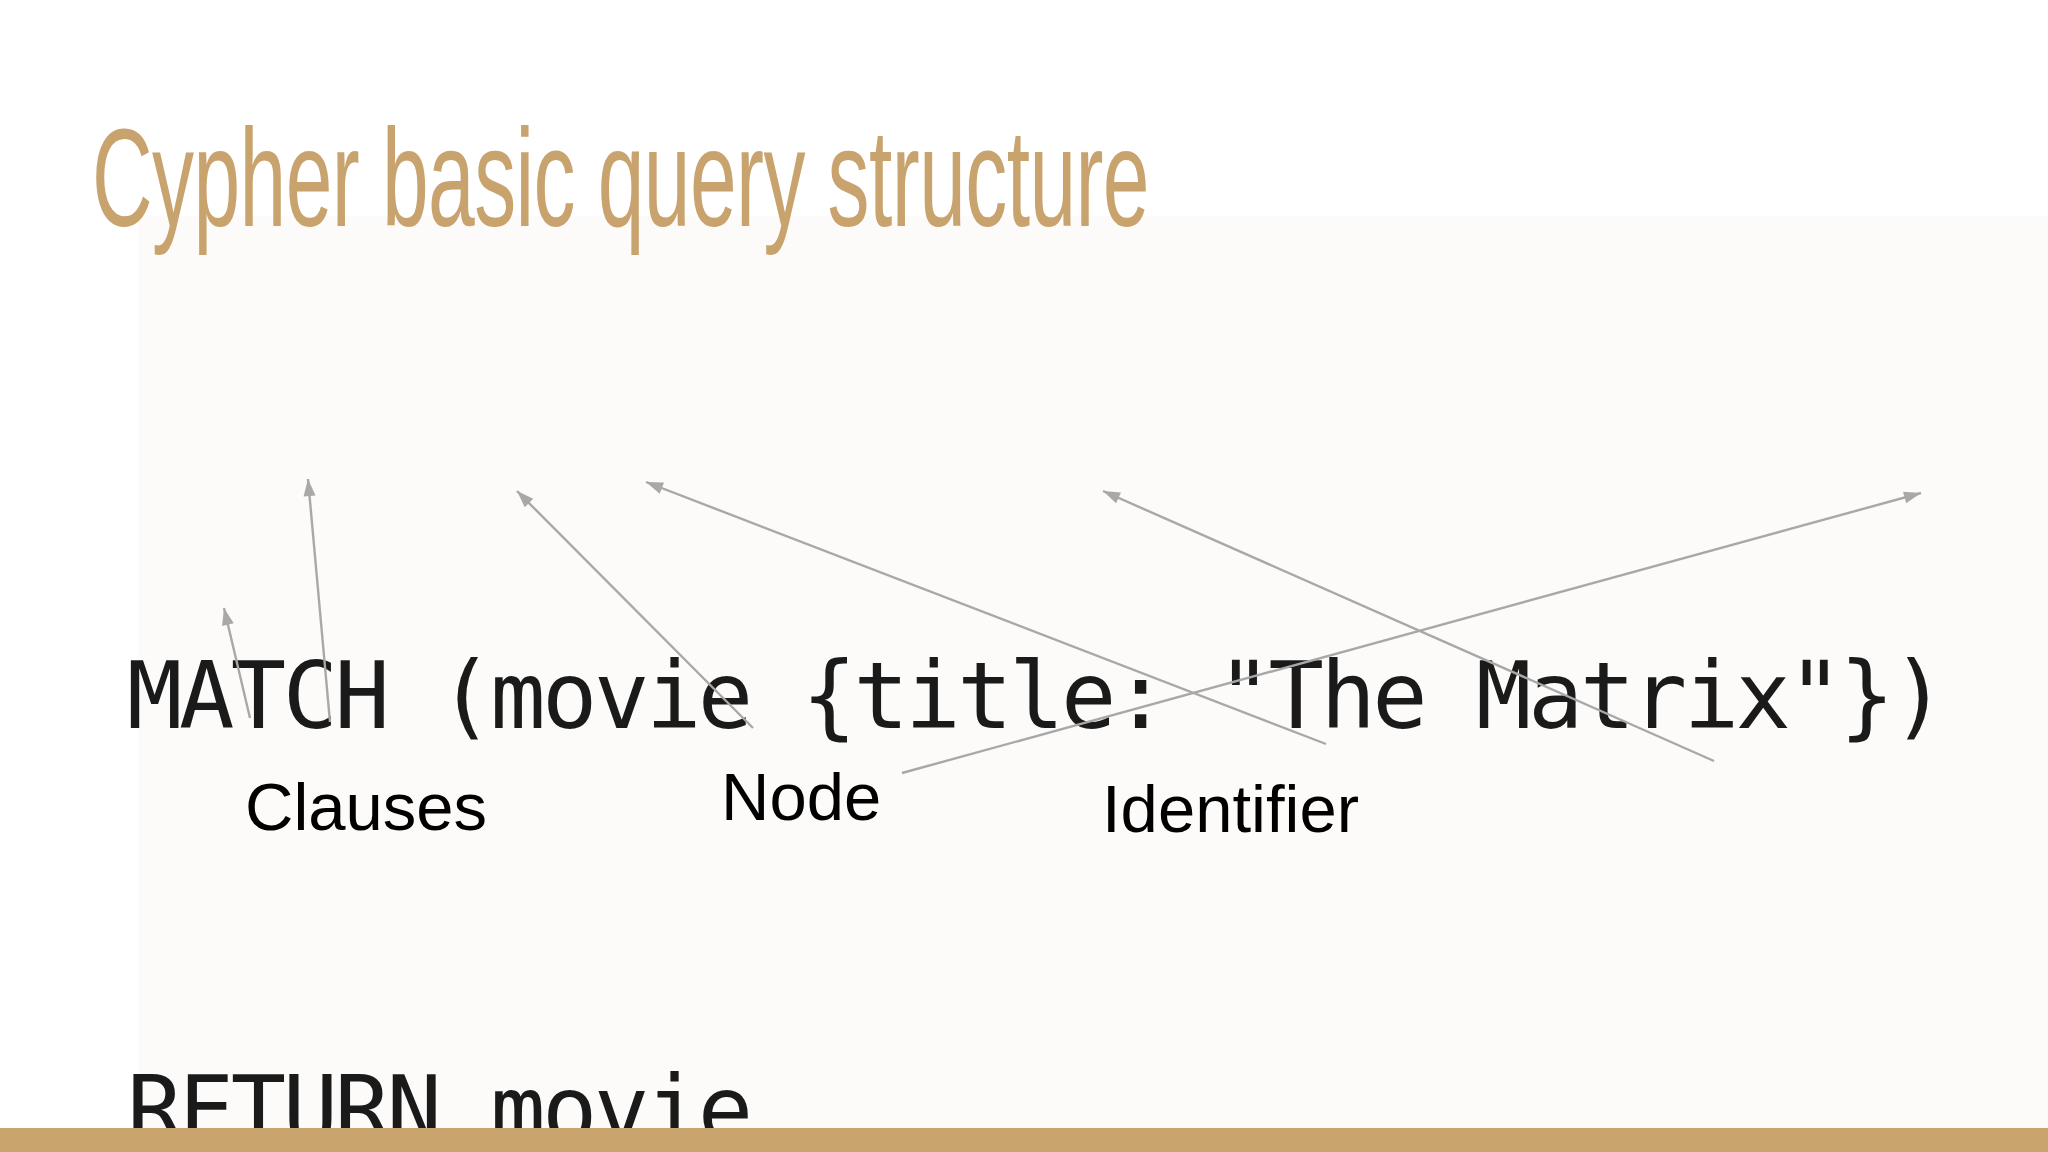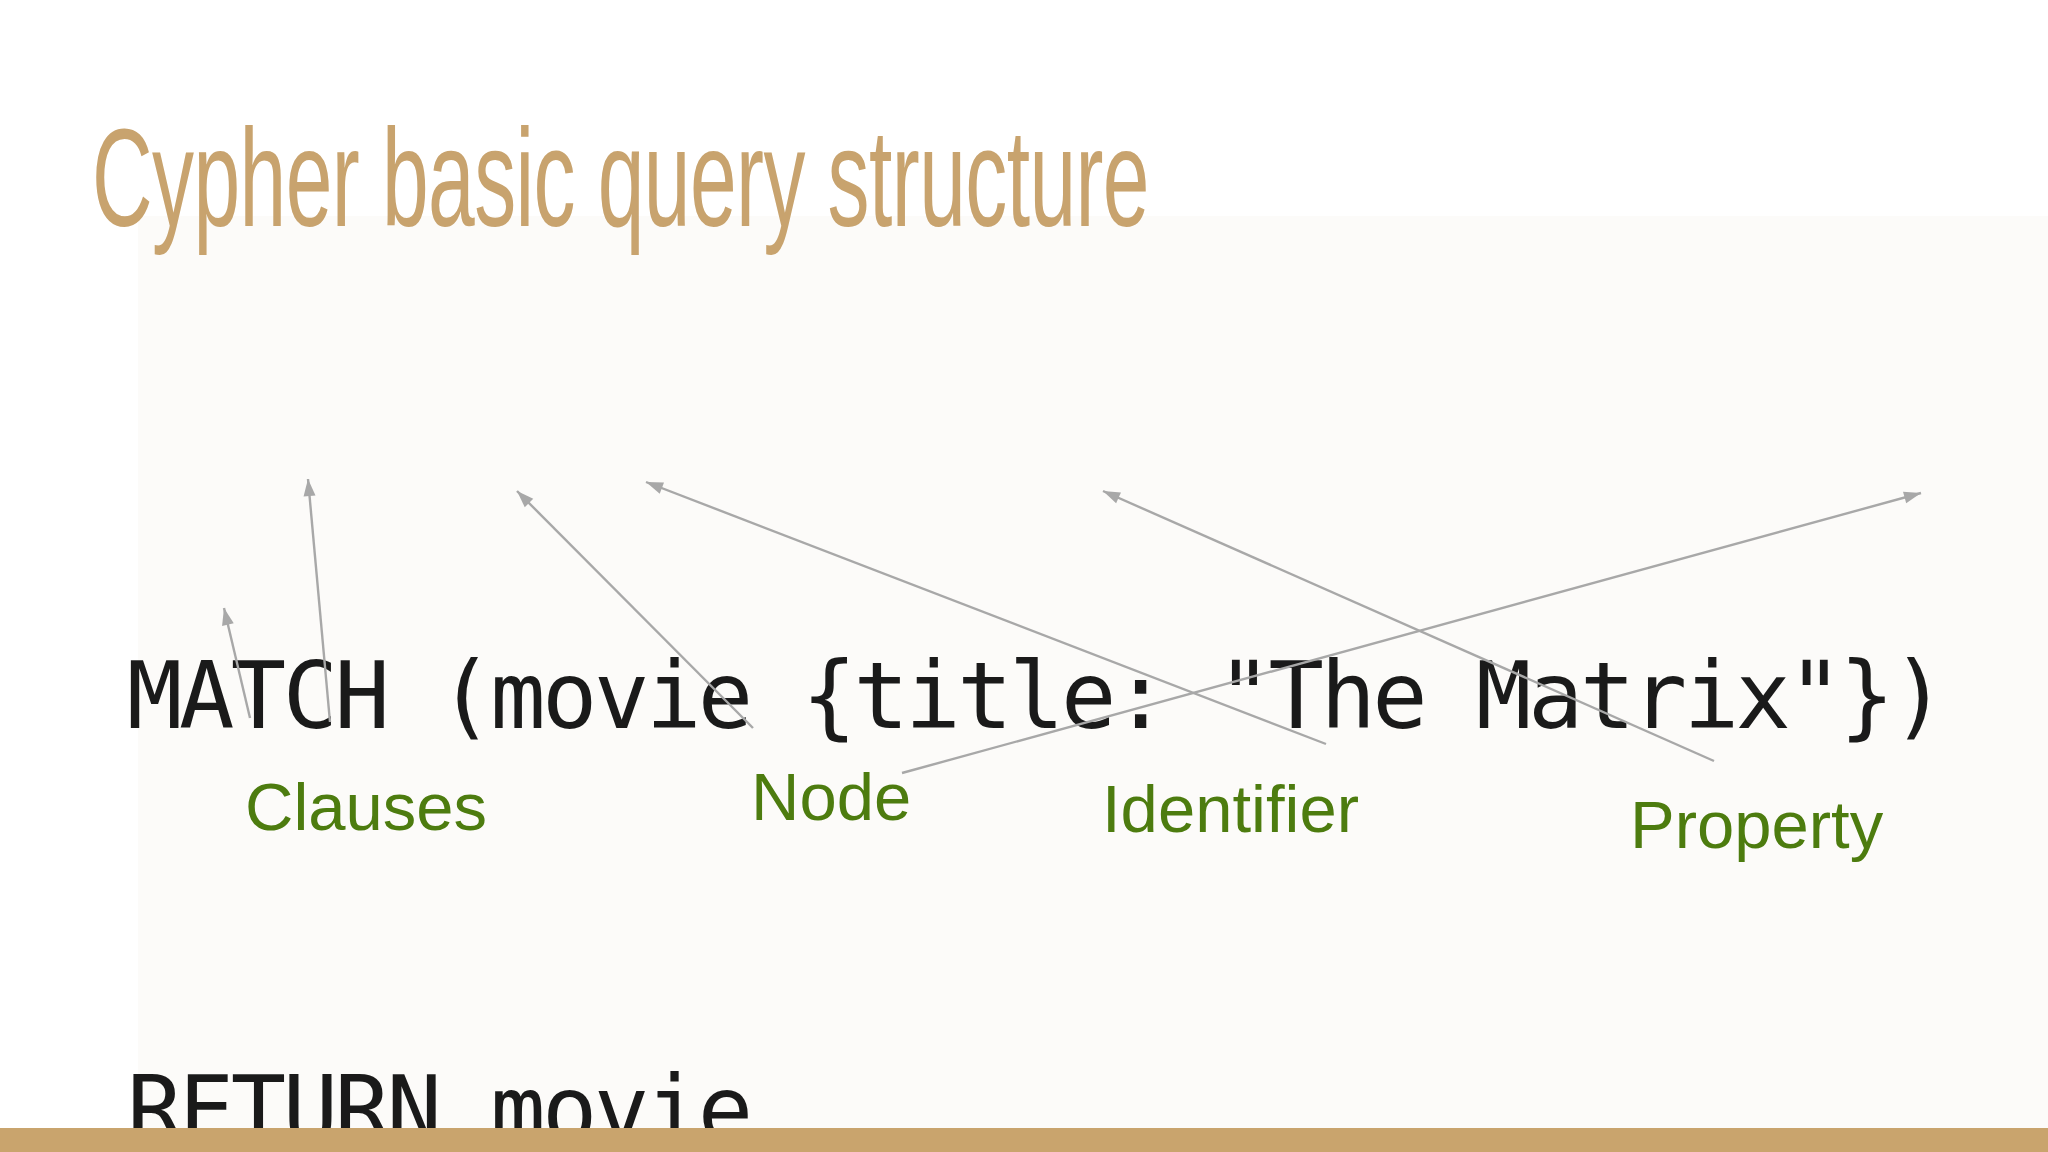--- a/index.html
+++ b/index.html
@@ -44,25 +44,25 @@
     position:absolute;
     left:0;top:0;width:2048px;height:1152px;
     pointer-events:none;
   }
   .anno-label{
     position:absolute;
     margin:0;
     font-family:"Liberation Sans", sans-serif;
     font-size:67px;
     line-height:1;
-    color:#4d7c0f;
+    color:#000000;
     white-space:nowrap;
   }
   .label-clauses{left:245px;top:773px;}
-  .label-node{left:751px;top:763px;text-align:center;}
+  .label-node{left:721px;top:763px;text-align:center;}
   .label-identifier{left:1102px;top:775px;}
   .label-property{left:1630px;top:791px;}
   .footer-bar{
     position:absolute;
     left:0;top:1128px;
     width:2048px;height:24px;
     background:var(--footer,#c9a46d);
   }
 </style>
 </head>
@@ -91,17 +91,16 @@
         <line x1="753" y1="728" x2="517" y2="491" stroke="#a8a8a8" stroke-width="2.4" marker-end="url(#arrowhead)"></line>
         <line x1="902" y1="773" x2="1921" y2="493" stroke="#a8a8a8" stroke-width="2.4" marker-end="url(#arrowhead)"></line>
         <line x1="1326" y1="744" x2="646" y2="482" stroke="#a8a8a8" stroke-width="2.4" marker-end="url(#arrowhead)"></line>
         <line x1="1714" y1="761" x2="1103" y2="491" stroke="#a8a8a8" stroke-width="2.4" marker-end="url(#arrowhead)"></line>
       </g>
   </svg>
 
   <p class="anno-label label-clauses">Clauses</p>
   <p class="anno-label label-node">Node</p>
   <p class="anno-label label-identifier">Identifier</p>
-  <p class="anno-label label-property">Property</p>
 
   <div class="footer-bar"></div>
 
 </div>
 
 </body></html>

